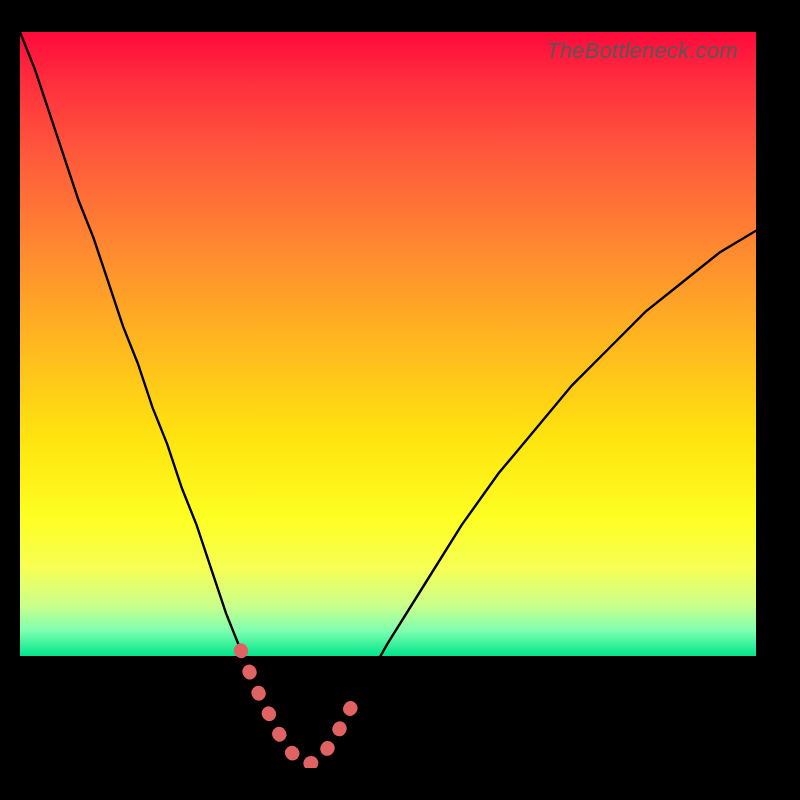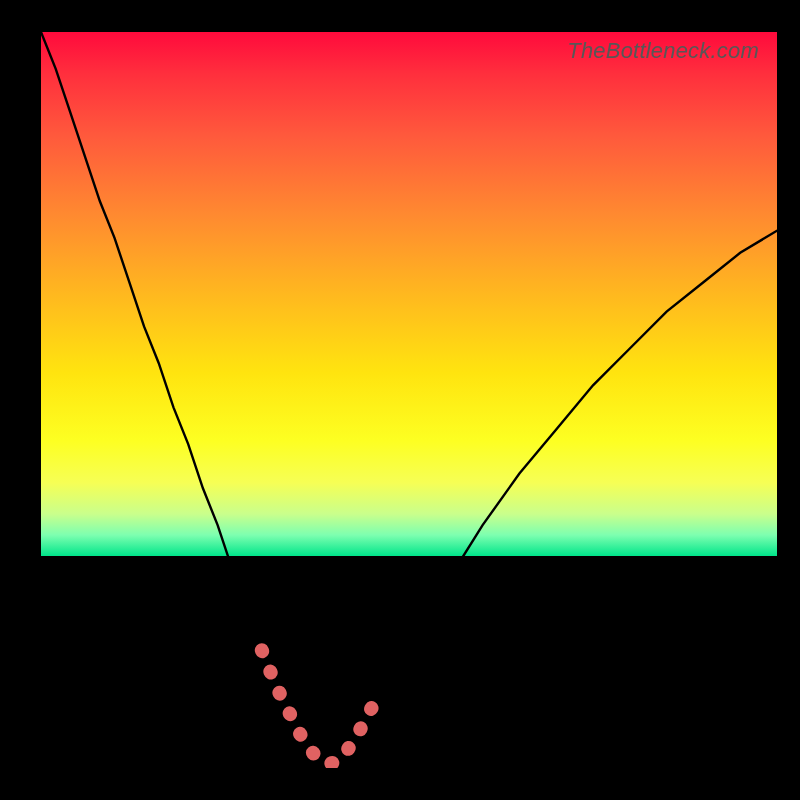--- a/index.html
+++ b/index.html
@@ -1,17 +1,17 @@
 <!DOCTYPE html>
 <html><head>
 <meta charset="utf-8">
 <style>
   html,body{margin:0;padding:0;width:800px;height:800px;overflow:hidden;background:#000;}
   .frame{position:absolute;left:0;top:0;width:800px;height:800px;background:#000;}
-  .plot{position:absolute;left:41px;top:32px;width:736px;height:524px;
+  .plot{position:absolute;left:20px;top:32px;width:736px;height:624px;
     background:linear-gradient(to bottom,
       #ff0a3c 0%,
       #ff2f3d 8%,
       #ff5a3c 20%,
       #ff8a30 35%,
       #ffb81f 50%,
       #ffe40f 65%,
       #fdff22 78%,
       #f6ff55 86%,
       #c9ff8c 92%,

